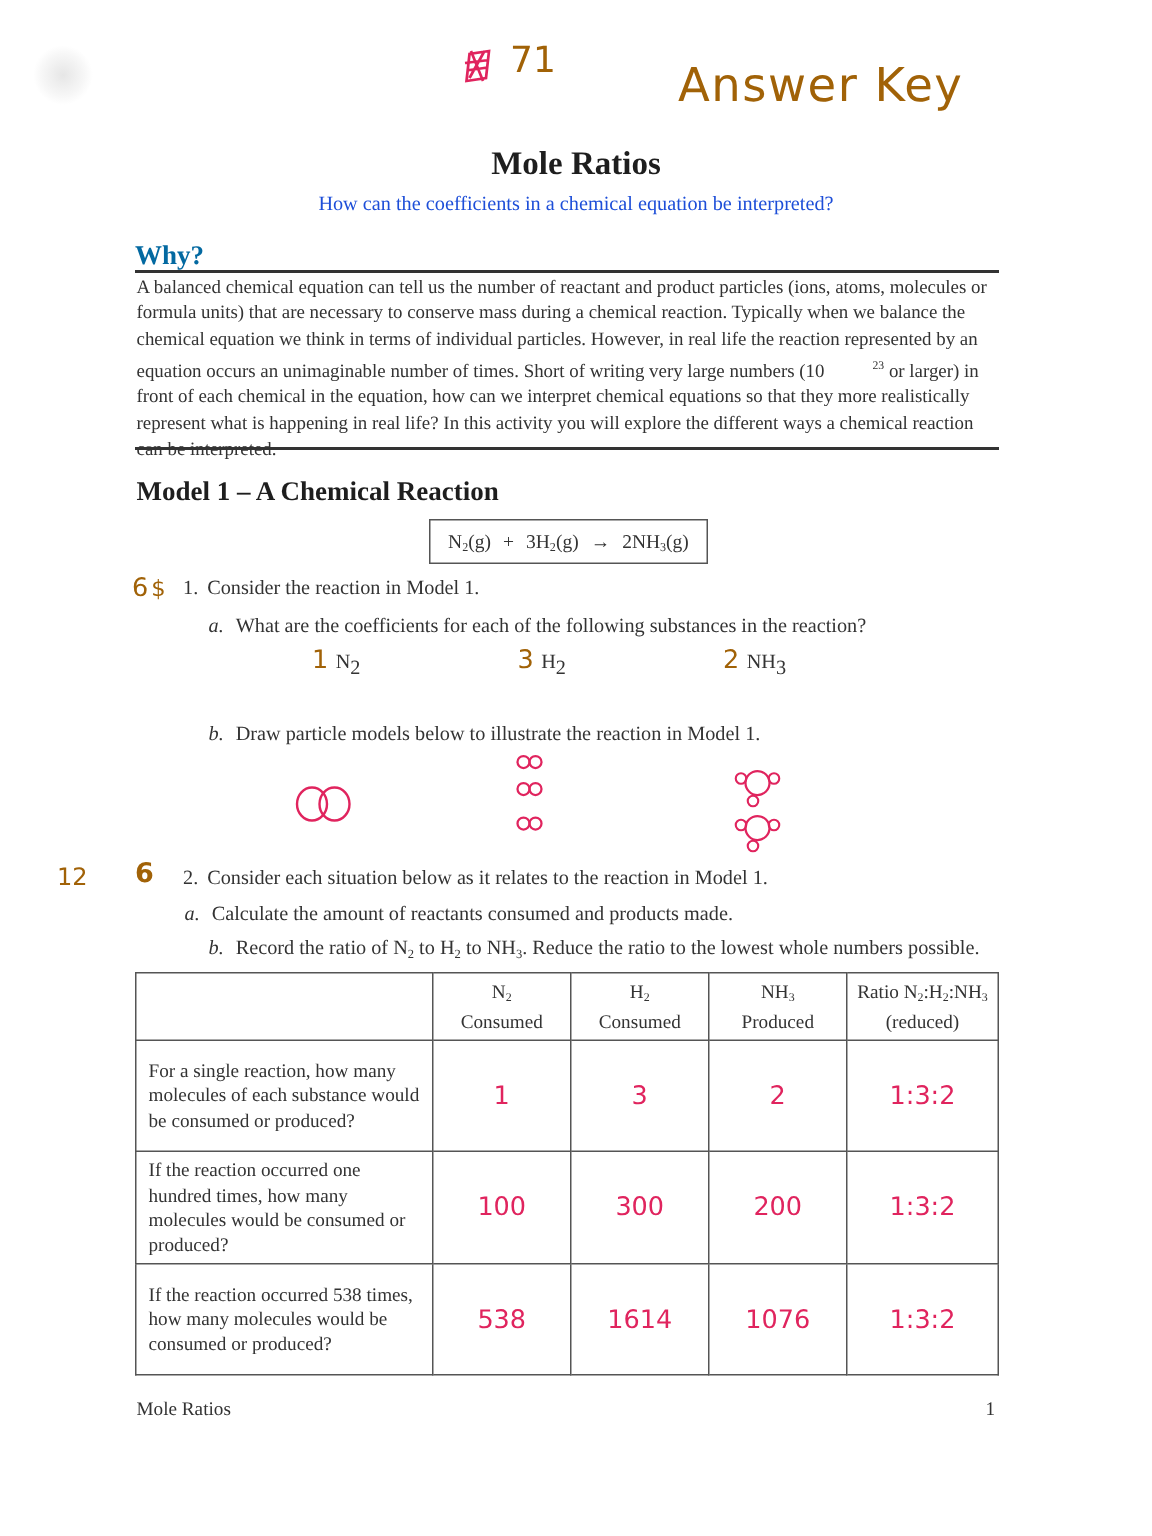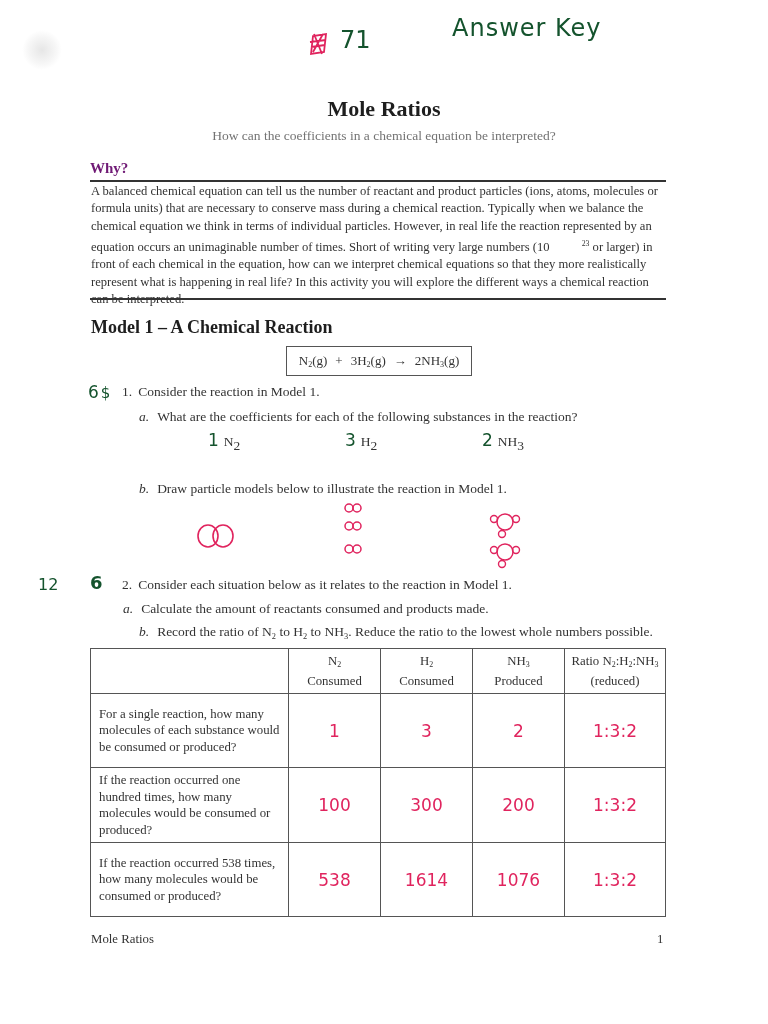--- a/index.html
+++ b/index.html
@@ -1,25 +1,25 @@
 <!DOCTYPE html>
 <html><head>
   <meta charset="utf-8">
   <style>
     html, body { margin: 0; padding: 0; }
     body {
       width: 768px; height: 1024px; background: #ffffff; position: relative; overflow: hidden;
       font-family: "Liberation Serif", "DejaVu Serif", serif; color: #2a2a2a;
     }
     .abs { position: absolute; }
-    .hand { font-family: "DejaVu Sans", sans-serif; color: #14532d; font-weight: normal; }
+    .hand { font-family: "DejaVu Sans", sans-serif; color: #a16207; font-weight: normal; }
     .smudge { left: 22px; top: 30px; width: 40px; height: 40px; background: radial-gradient(circle, #e6e6e6 0%, #f7f7f7 50%, transparent 70%); }
     .title { top: 96px; left: 0; width: 768px; text-align: center; font-size: 22px; font-weight: bold; color: #1e1e1e; }
-    .subtitle { top: 128px; left: 0; width: 768px; text-align: center; font-size: 13.5px; color: #737373; }
-    .why-h { top: 160px; left: 90px; font-size: 15px; font-weight: bold; color: #701a75; }
+    .subtitle { top: 128px; left: 0; width: 768px; text-align: center; font-size: 13.5px; color: #1d4ed8; }
+    .why-h { top: 160px; left: 90px; font-size: 18px; font-weight: bold; color: #0369a1; }
     .rule { left: 90px; width: 576px; height: 2px; background: #333; }
     .why-p { top: 183px; left: 91px; width: 576px; font-size: 12.6px; line-height: 17.3px; color: #333; }
     .model-h { top: 317px; left: 91px; font-size: 18px; font-weight: bold; color: #1e1e1e; }
     .eq-box { top: 346px; left: 286px; width: 186px; height: 30px; border: 1.5px solid #555; box-sizing: border-box;
       display: flex; align-items: center; justify-content: center; font-size: 13px; color: #333; }
     sub { font-size: 0.62em; vertical-align: -0.3em; }
     sup { font-size: 0.62em; margin-left: 32px; }
     .q { font-size: 13.5px; color: #333; }
     .letter { font-style: italic; margin-right: 8px; }
     table.ratio { position: absolute; top: 648px; left: 90px; width: 576px; border-collapse: collapse; font-size: 12.8px; color: #333; }
@@ -36,21 +36,21 @@
 <body>
 
 <div class="abs smudge"></div>
 
 <div class="abs" style="left:308px; top:30px;">
   <svg width="22" height="26" viewBox="0 0 22 26">
     <path d="M3 24 L5 6 L18 4 L16 22 Z M2 12 L18 10 M3 17 L17 15 M6 4 L14 24 M15 4 L5 22" stroke="#e0245e" stroke-width="1.8" fill="none"></path>
   </svg>
 </div>
 <div class="abs hand" style="left:340px; top:26px; font-size:24px;">71</div>
-<div class="abs hand" style="left:452px; top:14px; font-size:24px; letter-spacing:1px;">Answer Key</div>
+<div class="abs hand" style="left:452px; top:39px; font-size:31px; letter-spacing:1px;">Answer Key</div>
 
 <div class="abs title">Mole Ratios</div>
 <div class="abs subtitle">How can the coefficients in a chemical equation be interpreted?</div>
 
 <div class="abs why-h">Why?</div>
 <div class="abs rule" style="top:180px;"></div>
 <div class="abs why-p"><span>A balanced chemical equation can tell us the number of reactant and product particles (ions, atoms, molecules or formula units) that are necessary to conserve mass during a chemical reaction. Typically when we balance the chemical equation we think in terms of individual particles. However, in real life the reaction represented by an equation occurs an unimaginable number of times. Short of writing very large numbers (10</span><sup>23</sup><span> or larger) in front of each chemical in the equation, how can we interpret chemical equations so that they more realistically represent what is happening in real life? In this activity you will explore the different ways a chemical reaction can be interpreted.</span></div>
 <div class="abs rule" style="top:298px;"></div>
 
 <div class="abs model-h">Model 1 – A Chemical Reaction</div>

